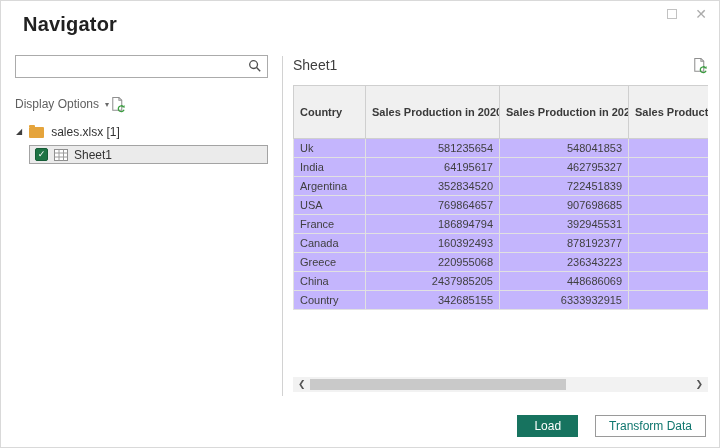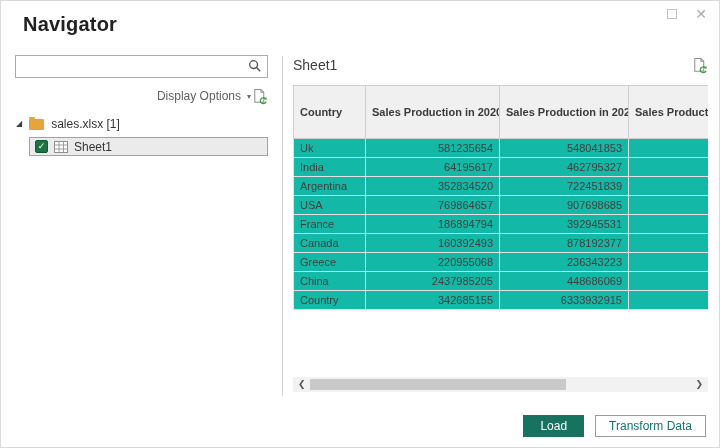--- a/index.html
+++ b/index.html
@@ -16,21 +16,21 @@
   .btn-max { width:10px; height:10px; border:1px solid #c2c2c2; background:#fff; }
   .btn-close { color:#ababab; font-size:14px; line-height:12px; }
 
   
   .left-panel { position:absolute; left:14px; top:54px; width:253px; }
   .searchbox { position:relative; height:23px; border:1px solid #ababab; background:#fff; }
   .searchbox input { width:100%; height:100%; border:0; outline:0;
     padding:0 26px 0 6px; font-size:12px; font-family:inherit; color:#333; background:transparent; }
   .search-icon { position:absolute; right:5px; top:3px; }
 
-  .display-row { margin-top:9px; height:18px; display:flex; justify-content:flex-end;
+  .display-row { margin-top:17px; height:18px; display:flex; justify-content:flex-start;
     align-items:center; }
   .display-label { font-size:12px; color:#5f5f5f; display:flex; align-items:center; gap:6px; }
   .caret { font-size:8px; color:#6a6a6a; }
 
   .tree { margin-top:10px; }
   .folder-row { display:flex; align-items:center; gap:7px; height:18px; padding-left:1px;
     font-size:12px; color:#333; }
   .expander { font-size:8px; color:#3f3f3f; line-height:8px; }
   .folder-icon { position:relative; width:15px; height:11px; background:#e5a43c;
     border-radius:1px; }
@@ -52,34 +52,34 @@
   .preview-header { display:flex; justify-content:space-between; align-items:flex-start;
     height:24px; }
   .preview-title { font-size:14px; color:#3d3d3d; }
 
   .tbl-wrap { margin-top:4px; width:415px; overflow:hidden; }
   table { border-collapse:collapse; table-layout:fixed; width:455px; font-size:11px; }
   th { background:#f0f0f0; font-weight:bold; color:#3a3a3a; text-align:left;
     padding:20px 6px; border:1px solid #cfcfcf; height:19px; overflow:hidden;
     white-space:nowrap; }
   td { padding:3px 6px; border:1px solid #e1e1e1; color:#3f3f3f; height:17px;
-    overflow:hidden; white-space:nowrap; background:#14b8a6; }
+    overflow:hidden; white-space:nowrap; background:#c4b5fd; }
   td.num { text-align:right; }
   table { border:1px solid #c9c9c9; }
 
   .scrollbar { position:absolute; left:0; top:320px; width:415px; height:15px;
     background:#f2f2f2; }
   .sb-arrow { position:absolute; top:2px; color:#555; font-size:9px; line-height:11px; }
   .sb-arrow.left { left:5px; }
   .sb-arrow.right { right:5px; }
   .sb-thumb { position:absolute; left:17px; top:2px; width:256px; height:11px;
     background:#c9c9c9; }
 
   
-  .footer { position:absolute; right:13px; bottom:10px; display:flex; gap:11px; }
+  .footer { position:absolute; right:13px; bottom:10px; display:flex; gap:17px; }
   .btn { height:22px; font-size:12px; font-family:inherit; border:1px solid #9a9a9a;
     background:#fff; color:#0f766e; padding:0 13px; display:flex; align-items:center;
     justify-content:center; }
   .btn.primary { background:#17735f; border-color:#17735f; color:#fff; padding:0 16px; }
 
   svg { display:block; }
 </style>
 </head>
 <body>
 

